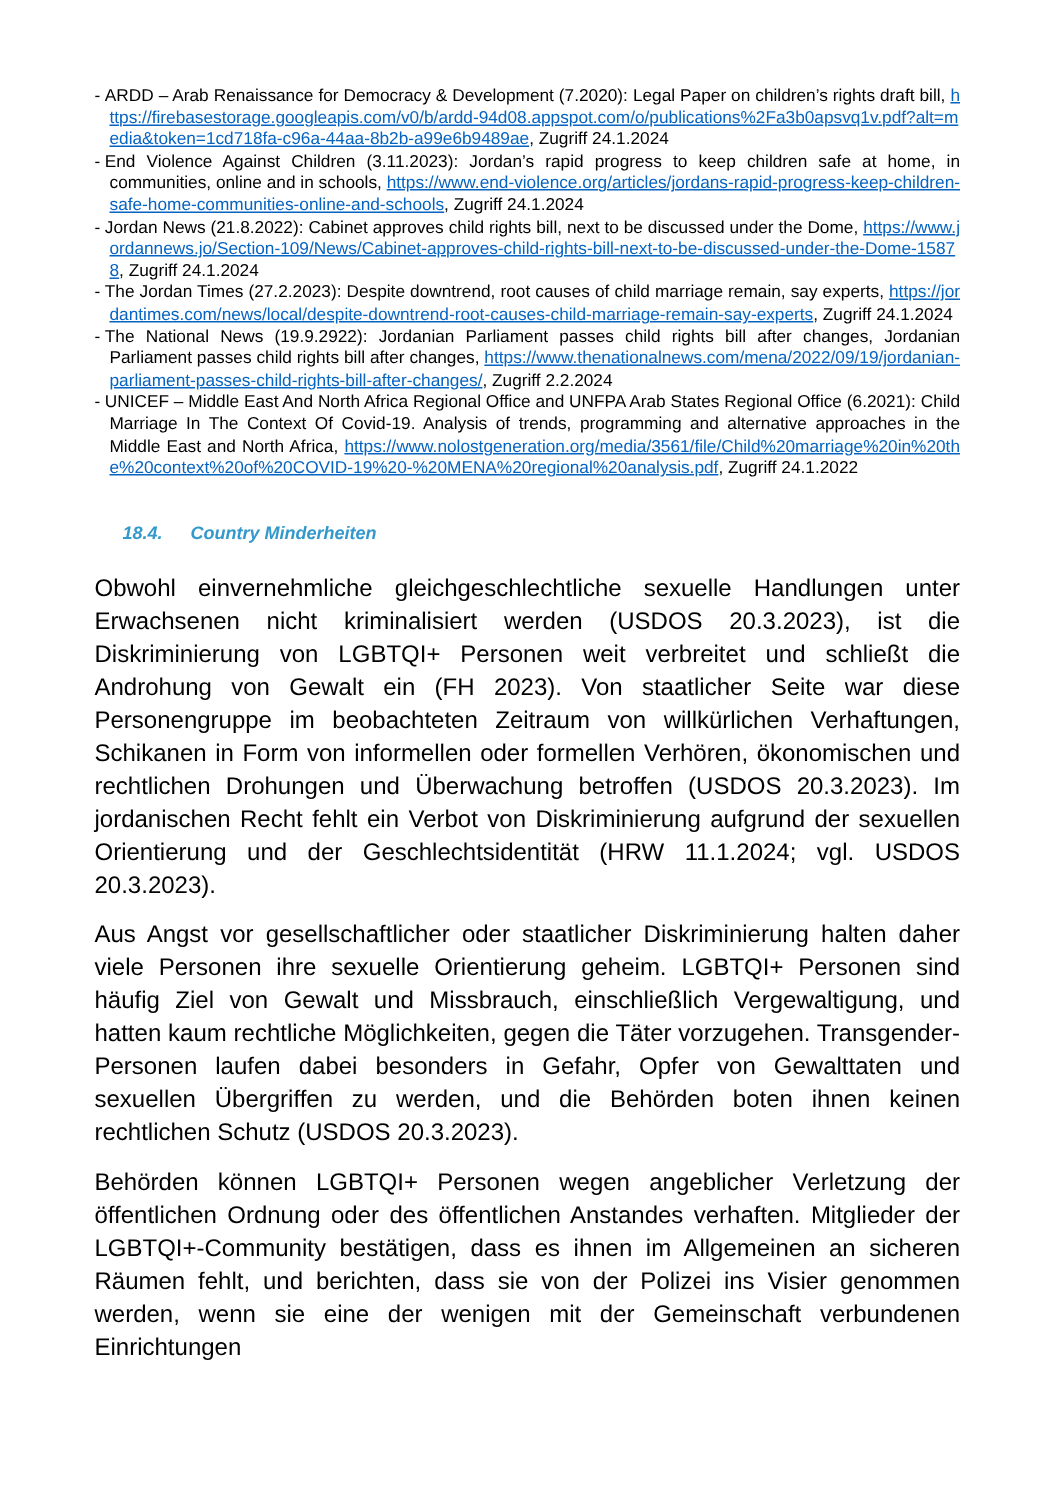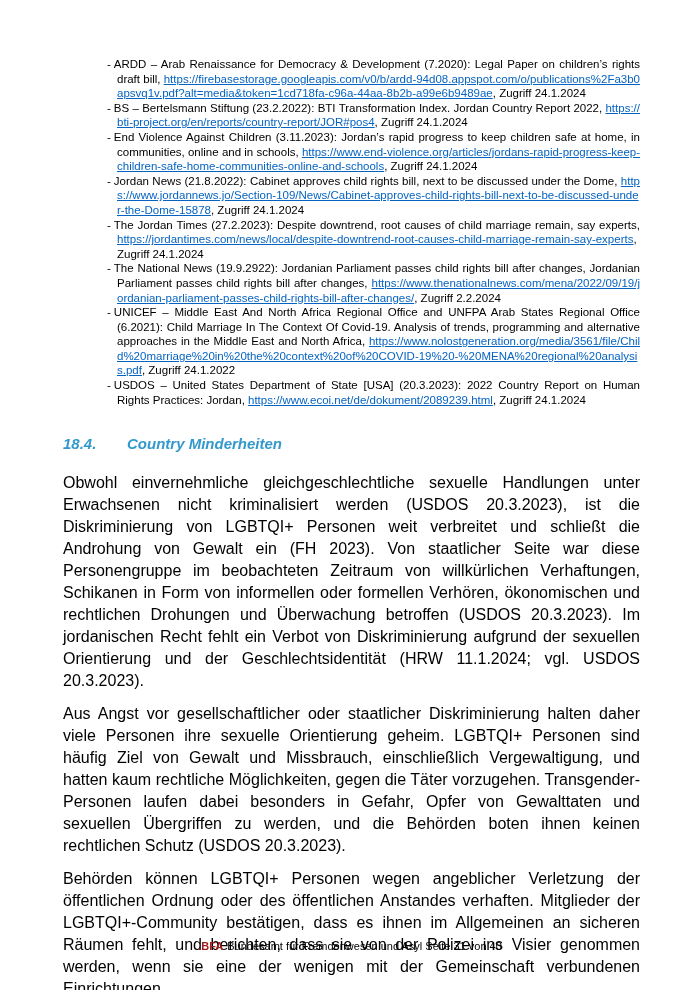--- a/index.html
+++ b/index.html
@@ -9,64 +9,59 @@
   }
   html,body{margin:0;padding:0;background:#ffffff;}
   .page{
     width:700px;height:990px;box-sizing:border-box;position:relative;overflow:hidden;
     background:#ffffff;color:#000000;
     padding:57px 60px 0 63px;
     font-family:"Liberation Sans", sans-serif;
   }
   
   .references{font-size:11.5px;line-height:14.6px;}
-  .ref-item{text-align:justify;padding-left:10px;text-indent:-10px;margin-left:44px;}
+  .ref-item{text-align:justify;padding-left:10px;text-indent:-10px;}
   .ref-item a{color:var(--link);text-decoration:underline;word-break:break-all;cursor:pointer;}
   .ref-marker{margin-right:3px;}
   
   .section-heading{
     margin:28px 0 20px;display:flex;
-    font-size:15px;font-weight:bold;font-style:italic;color:var(--heading);
+    font-size:12px;font-weight:bold;font-style:italic;color:var(--heading);text-align:center;
   }
   .sec-num{width:64px;flex:none;}
   
   .body-text .para{
     font-size:16px;line-height:22px;text-align:justify;margin:0 0 11px;
   }
   
   .footer{
     position:absolute;left:0;right:0;bottom:38px;text-align:center;
     font-size:11px;color:#000000;
   }
   .logo-text{color:var(--logo);font-weight:bold;margin-right:4px;}
 </style>
 </head>
 <body>
 
 <div class="page">
 
   <div class="references">
       <div class="ref-item"><span class="ref-marker">-</span><span>ARDD – Arab Renaissance for Democracy &amp; Development (7.2020): Legal Paper on children’s rights draft bill, </span><a href="#">https://firebasestorage.googleapis.com/v0/b/ardd-94d08.appspot.com/o/publications%2Fa3b0apsvq1v.pdf?alt=media&amp;token=1cd718fa-c96a-44aa-8b2b-a99e6b9489ae</a><span>, Zugriff 24.1.2024</span></div>
-      <div class="ref-item"><span class="ref-marker">-</span><span>BS – Bertelsmann Stiftung (23.2.2022): BTI Transformation Index. Jordan Country Report 2022, </span><a href="#">https://bti-project.org/en/reports/country-report/JOR#pos4</a><span>, Zugriff 24.1.2024</span></div>
       <div class="ref-item"><span class="ref-marker">-</span><span>End Violence Against Children (3.11.2023): Jordan’s rapid progress to keep children safe at home, in communities, online and in schools, </span><a href="#">https://www.end-violence.org/articles/jordans-rapid-progress-keep-children-safe-home-communities-online-and-schools</a><span>, Zugriff 24.1.2024</span></div>
       <div class="ref-item"><span class="ref-marker">-</span><span>Jordan News (21.8.2022): Cabinet approves child rights bill, next to be discussed under the Dome, </span><a href="#">https://www.jordannews.jo/Section-109/News/Cabinet-approves-child-rights-bill-next-to-be-discussed-under-the-Dome-15878</a><span>, Zugriff 24.1.2024</span></div>
       <div class="ref-item"><span class="ref-marker">-</span><span>The Jordan Times (27.2.2023): Despite downtrend, root causes of child marriage remain, say experts, </span><a href="#">https://jordantimes.com/news/local/despite-downtrend-root-causes-child-marriage-remain-say-experts</a><span>, Zugriff 24.1.2024</span></div>
       <div class="ref-item"><span class="ref-marker">-</span><span>The National News (19.9.2922): Jordanian Parliament passes child rights bill after changes, Jordanian Parliament passes child rights bill after changes, </span><a href="#">https://www.thenationalnews.com/mena/2022/09/19/jordanian-parliament-passes-child-rights-bill-after-changes/</a><span>, Zugriff 2.2.2024</span></div>
       <div class="ref-item"><span class="ref-marker">-</span><span>UNICEF – Middle East And North Africa Regional Office and UNFPA Arab States Regional Office (6.2021): Child Marriage In The Context Of Covid-19. Analysis of trends, programming and alternative approaches in the Middle East and North Africa, </span><a href="#">https://www.nolostgeneration.org/media/3561/file/Child%20marriage%20in%20the%20context%20of%20COVID-19%20-%20MENA%20regional%20analysis.pdf</a><span>, Zugriff 24.1.2022</span></div>
-      <div class="ref-item"><span class="ref-marker">-</span><span>USDOS – United States Department of State [USA] (20.3.2023): 2022 Country Report on Human Rights Practices: Jordan, </span><a href="#">https://www.ecoi.net/de/dokument/2089239.html</a><span>, Zugriff 24.1.2024</span></div>
     </div>
 
   <h2 class="section-heading">
     <span class="sec-num">18.4.</span>
     <span class="sec-title">Country Minderheiten</span>
   </h2>
 
   <div class="body-text">
       <p class="para">Obwohl einvernehmliche gleichgeschlechtliche sexuelle Handlungen unter Erwachsenen nicht kriminalisiert werden (USDOS 20.3.2023), ist die Diskriminierung von LGBTQI+ Personen weit verbreitet und schließt die Androhung von Gewalt ein (FH 2023). Von staatlicher Seite war diese Personengruppe im beobachteten Zeitraum von willkürlichen Verhaftungen, Schikanen in Form von informellen oder formellen Verhören, ökonomischen und rechtlichen Drohungen und Überwachung betroffen (USDOS 20.3.2023). Im jordanischen Recht fehlt ein Verbot von Diskriminierung aufgrund der sexuellen Orientierung und der Geschlechtsidentität (HRW 11.1.2024; vgl. USDOS 20.3.2023).</p>
       <p class="para">Aus Angst vor gesellschaftlicher oder staatlicher Diskriminierung halten daher viele Personen ihre sexuelle Orientierung geheim. LGBTQI+ Personen sind häufig Ziel von Gewalt und Missbrauch, einschließlich Vergewaltigung, und hatten kaum rechtliche Möglichkeiten, gegen die Täter vorzugehen. Transgender-Personen laufen dabei besonders in Gefahr, Opfer von Gewalttaten und sexuellen Übergriffen zu werden, und die Behörden boten ihnen keinen rechtlichen Schutz (USDOS 20.3.2023).</p>
       <p class="para">Behörden können LGBTQI+ Personen wegen angeblicher Verletzung der öffentlichen Ordnung oder des öffentlichen Anstandes verhaften. Mitglieder der LGBTQI+-Community bestätigen, dass es ihnen im Allgemeinen an sicheren Räumen fehlt, und berichten, dass sie von der Polizei ins Visier genommen werden, wenn sie eine der wenigen mit der Gemeinschaft verbundenen Einrichtungen</p>
     </div>
 
-  <div class="footer">
-    <span class="logo-text">.BFA</span><span>Bundesamt für Fremdenwesen und Asyl Seite 31 von 40</span>
-  </div>
 
 </div>
 
 </body></html>

